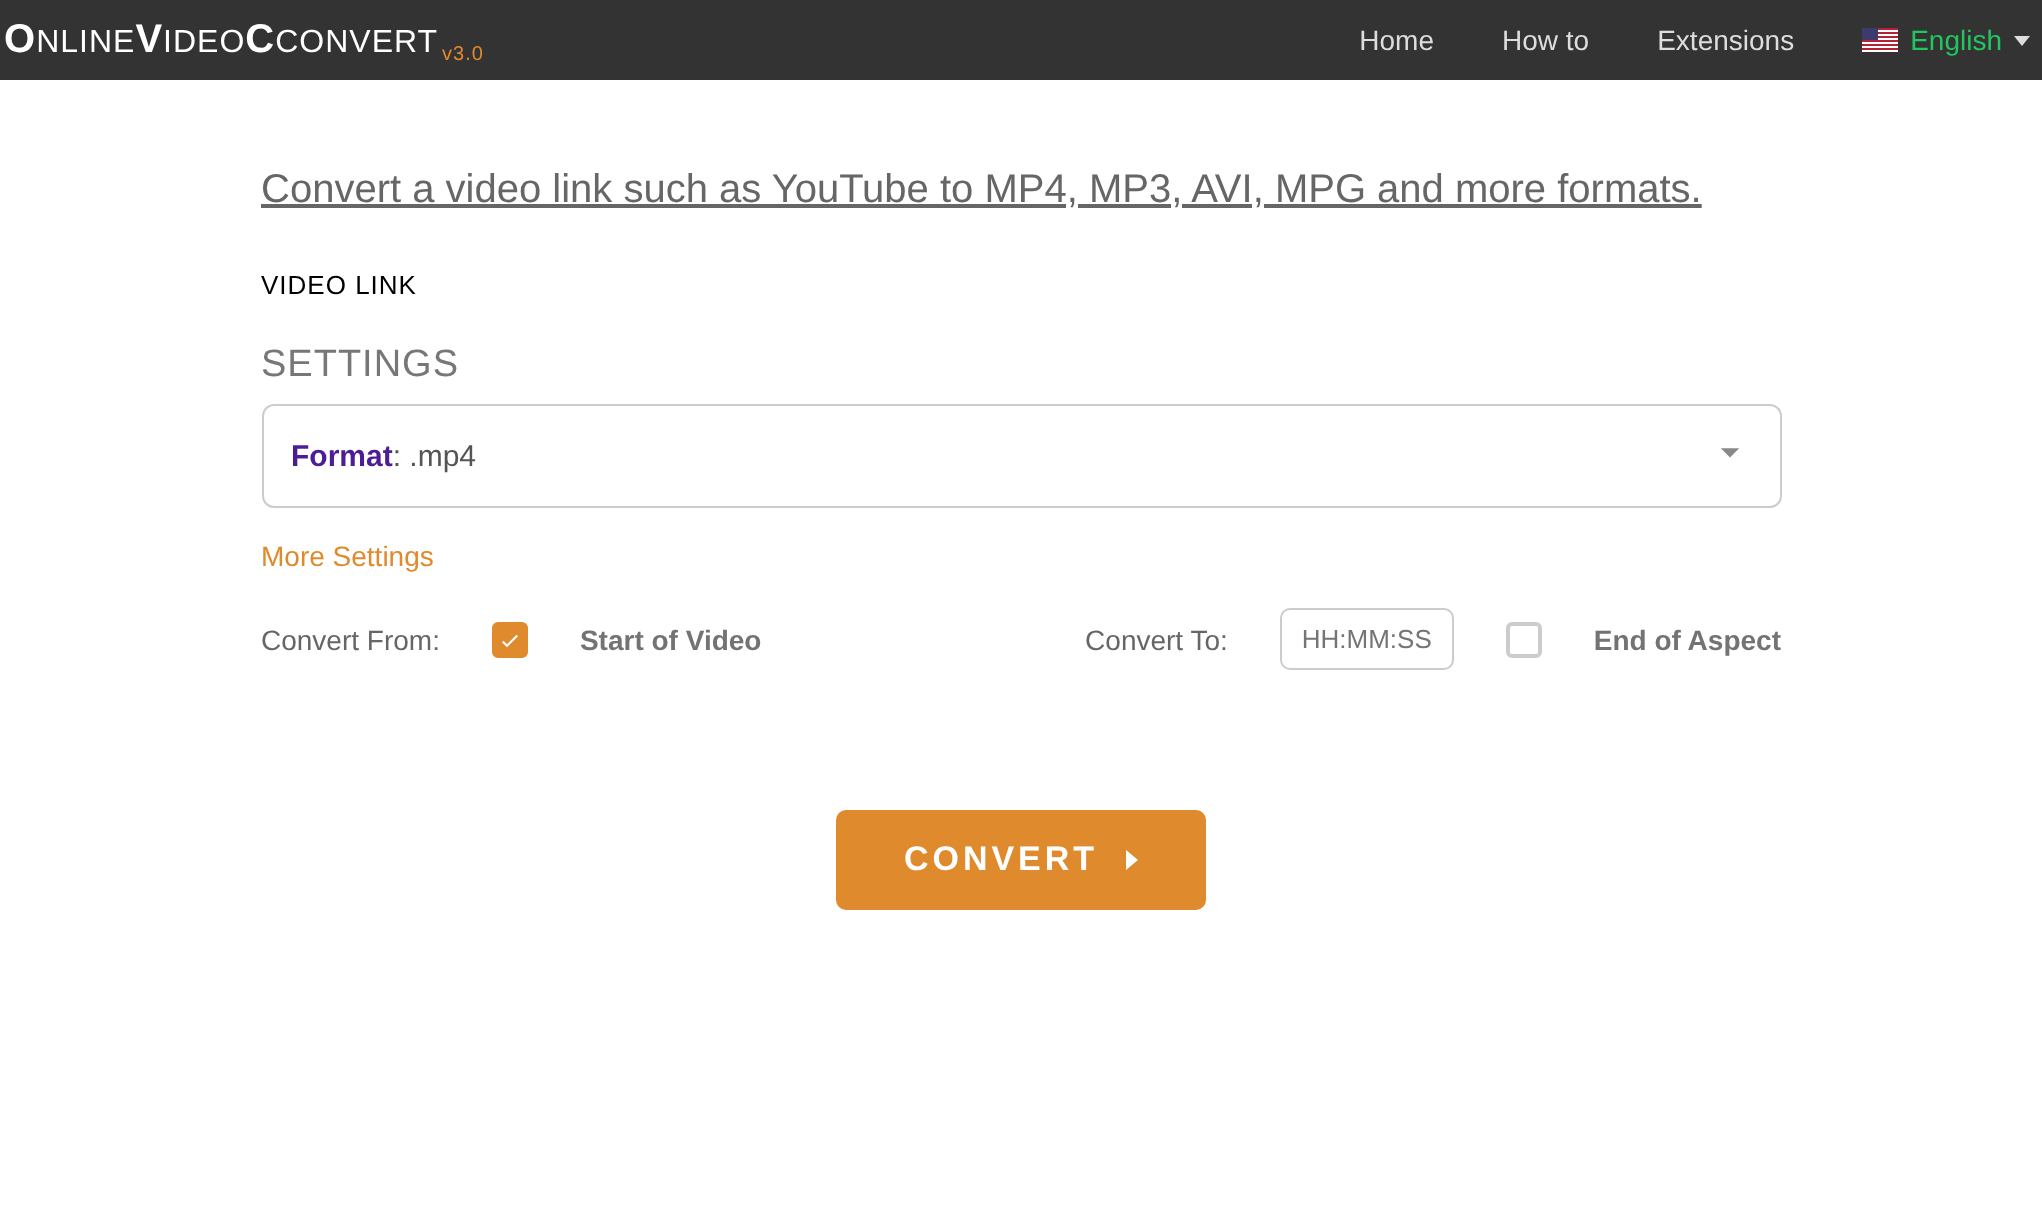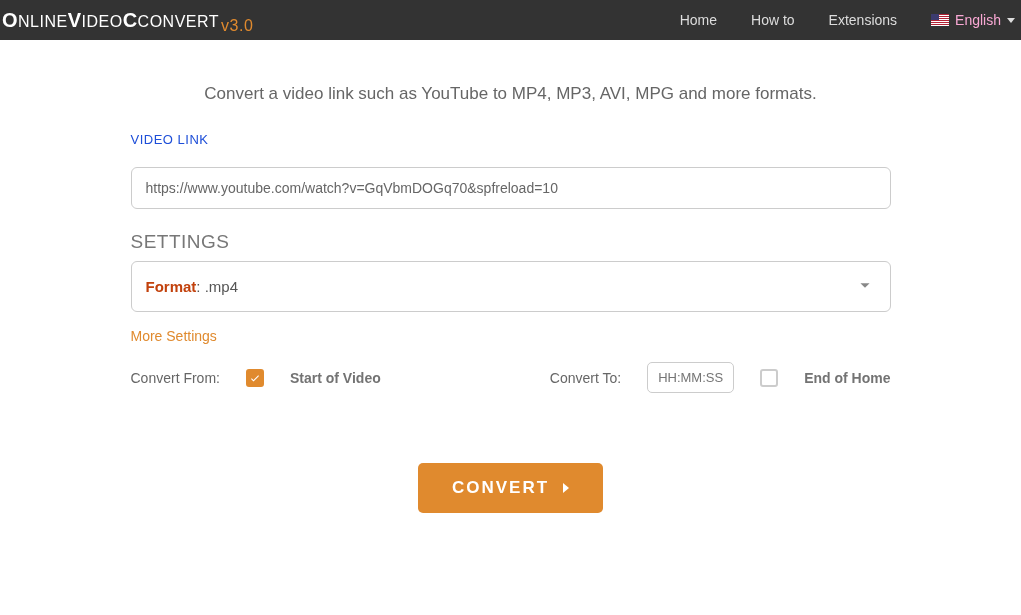--- a/index.html
+++ b/index.html
@@ -1,38 +1,38 @@
 <!DOCTYPE html>
 <html><head>
 <meta charset="utf-8">
 <style>
   * { box-sizing: border-box; margin: 0; padding: 0; }
   body { font-family: Arial, Helvetica, sans-serif; background: #fff; color: #555; width: 1021px; height: 615px; overflow: hidden; }
 
   .topbar { background: #333; height: 40px; display: flex; align-items: center; padding: 0 6px 0 2px; }
   .logo { color: #fff; font-size: 16px; letter-spacing: 0.5px; display: flex; align-items: baseline; }
   .logo .cap { font-size: 20px; font-weight: bold; }
-  .logo .ver { color: #e08a2e; font-size: 16px; margin-left: 2px; position: relative; top: 4px; }
+  .logo .ver { color: #e08a2e; font-size: 10px; margin-left: 2px; position: relative; top: 4px; }
   .nav { margin-left: auto; display: flex; align-items: center; gap: 34px; padding-left: 45px; }
   .nav a { color: #ddd; font-size: 14px; text-decoration: none; cursor: pointer; }
-  .lang { display: flex; align-items: center; gap: 6px; color: #f9a8d4; font-size: 14px; cursor: pointer; }
+  .lang { display: flex; align-items: center; gap: 6px; color: #22c55e; font-size: 14px; cursor: pointer; }
   .flag { width: 18px; height: 12px; background: linear-gradient(to bottom, #b22234 0, #b22234 1px, #fff 1px, #fff 2px, #b22234 2px, #b22234 3px, #fff 3px, #fff 4px, #b22234 4px, #b22234 5px, #fff 5px, #fff 6px, #b22234 6px, #b22234 7px, #fff 7px, #fff 8px, #b22234 8px, #b22234 9px, #fff 9px, #fff 10px, #b22234 10px, #b22234 11px, #fff 11px); position: relative; }
   .flag::before { content: ""; position: absolute; top: 0; left: 0; width: 8px; height: 6px; background: #3c3b6e; }
   .caret { width: 0; height: 0; border-left: 4px solid transparent; border-right: 4px solid transparent; border-top: 5px solid #ddd; }
 
   .main { width: 760px; margin: 0 auto; padding-top: 12px; }
-  .subtitle { text-align: center; font-size: 17px; color: #666; margin: 32px 0 28px; }
+  .subtitle { font-size: 20px; color: #666; margin: 32px 0 28px; text-decoration: underline; }
 
-  .label { font-size: 13px; letter-spacing: 0.5px; color: #1d4ed8; margin-bottom: 20px; }
+  .label { font-size: 13px; letter-spacing: 0.5px; color: #000000; margin-bottom: 4px; }
   .label2 { font-size: 19px; letter-spacing: 0.5px; color: #777; margin: 22px 0 8px; }
 
   .input-box { width: 100%; border: 1px solid #ccc; border-radius: 6px; padding: 12px 14px; font-size: 14px; color: #666; }
 
   .dropdown { width: 100%; border: 1px solid #ccc; border-radius: 6px; padding: 12px 14px; font-size: 15px; color: #555; display: flex; align-items: center; cursor: pointer; background: #fff; margin-bottom: 14px; }
-  .dropdown .key { font-weight: bold; color: #c2410c; }
+  .dropdown .key { font-weight: bold; color: #4c1d95; }
   .dropdown .chev { margin-left: auto; }
   .chev svg { width: 22px; height: 22px; fill: #888; }
 
   .more { text-align: left; font-size: 14px; color: #e08a2e; margin: 16px 0 18px; }
 
   .time-row { display: flex; align-items: center; gap: 26px; font-size: 14px; color: #666; margin-top: 18px; }
   .cb { width: 18px; height: 18px; border: 2px solid #ccc; border-radius: 3px; display: flex; align-items: center; justify-content: center; cursor: pointer; background: #fff; }
   .cb.checked { background: #e08a2e; border-color: #e08a2e; }
   .cb.checked svg { width: 12px; height: 12px; fill: #fff; }
   .cb-label { font-weight: bold; color: #737373; }
@@ -64,21 +64,20 @@
       <span>English</span>
       <span class="caret"></span>
     </div>
   </div>
 </div>
 
 <div class="main">
   <div class="subtitle">Convert a video link such as YouTube to MP4, MP3, AVI, MPG and more formats.</div>
 
   <div class="label">VIDEO LINK</div>
-  <input class="input-box" value="https://www.youtube.com/watch?v=GqVbmDOGq70&amp;spfreload=10" style="">
 
   <div class="label2">SETTINGS</div>
 
   <div class="dropdown">
     <span class="key">Format</span>
       <span>: .mp4</span>
     <span class="chev"><svg viewBox="0 0 24 24">
           <path d="M7 10l5 5 5-5z"></path>
         </svg></span>
   </div>
@@ -94,21 +93,21 @@
           <path d="M9 16.2l-3.5-3.5L4 14.2 9 19.2 20 8.2l-1.5-1.5z"></path>
         </svg>
     </span>
     <span class="cb-label">Start of Video</span>
 
     <span class="spacer"></span>
 
     <span>Convert To:</span>
     <input class="time-input" placeholder="HH:MM:SS" style="">
     <span class="cb"></span>
-    <span class="cb-label">End of Home</span>
+    <span class="cb-label">End of Aspect</span>
   </div>
 
   <button class="convert-btn">
     <span>CONVERT</span>
     <span class="arrow"></span>
   </button>
 
   
 </div>
 

